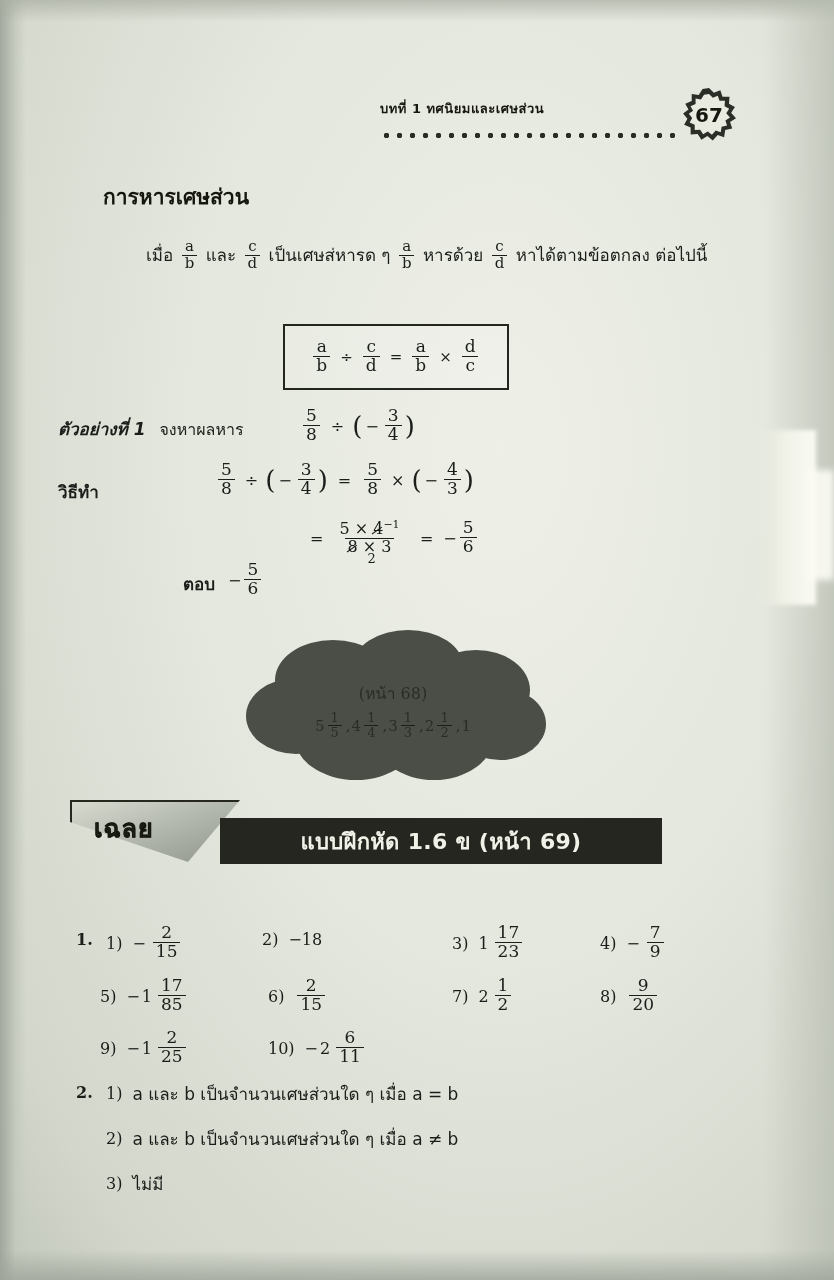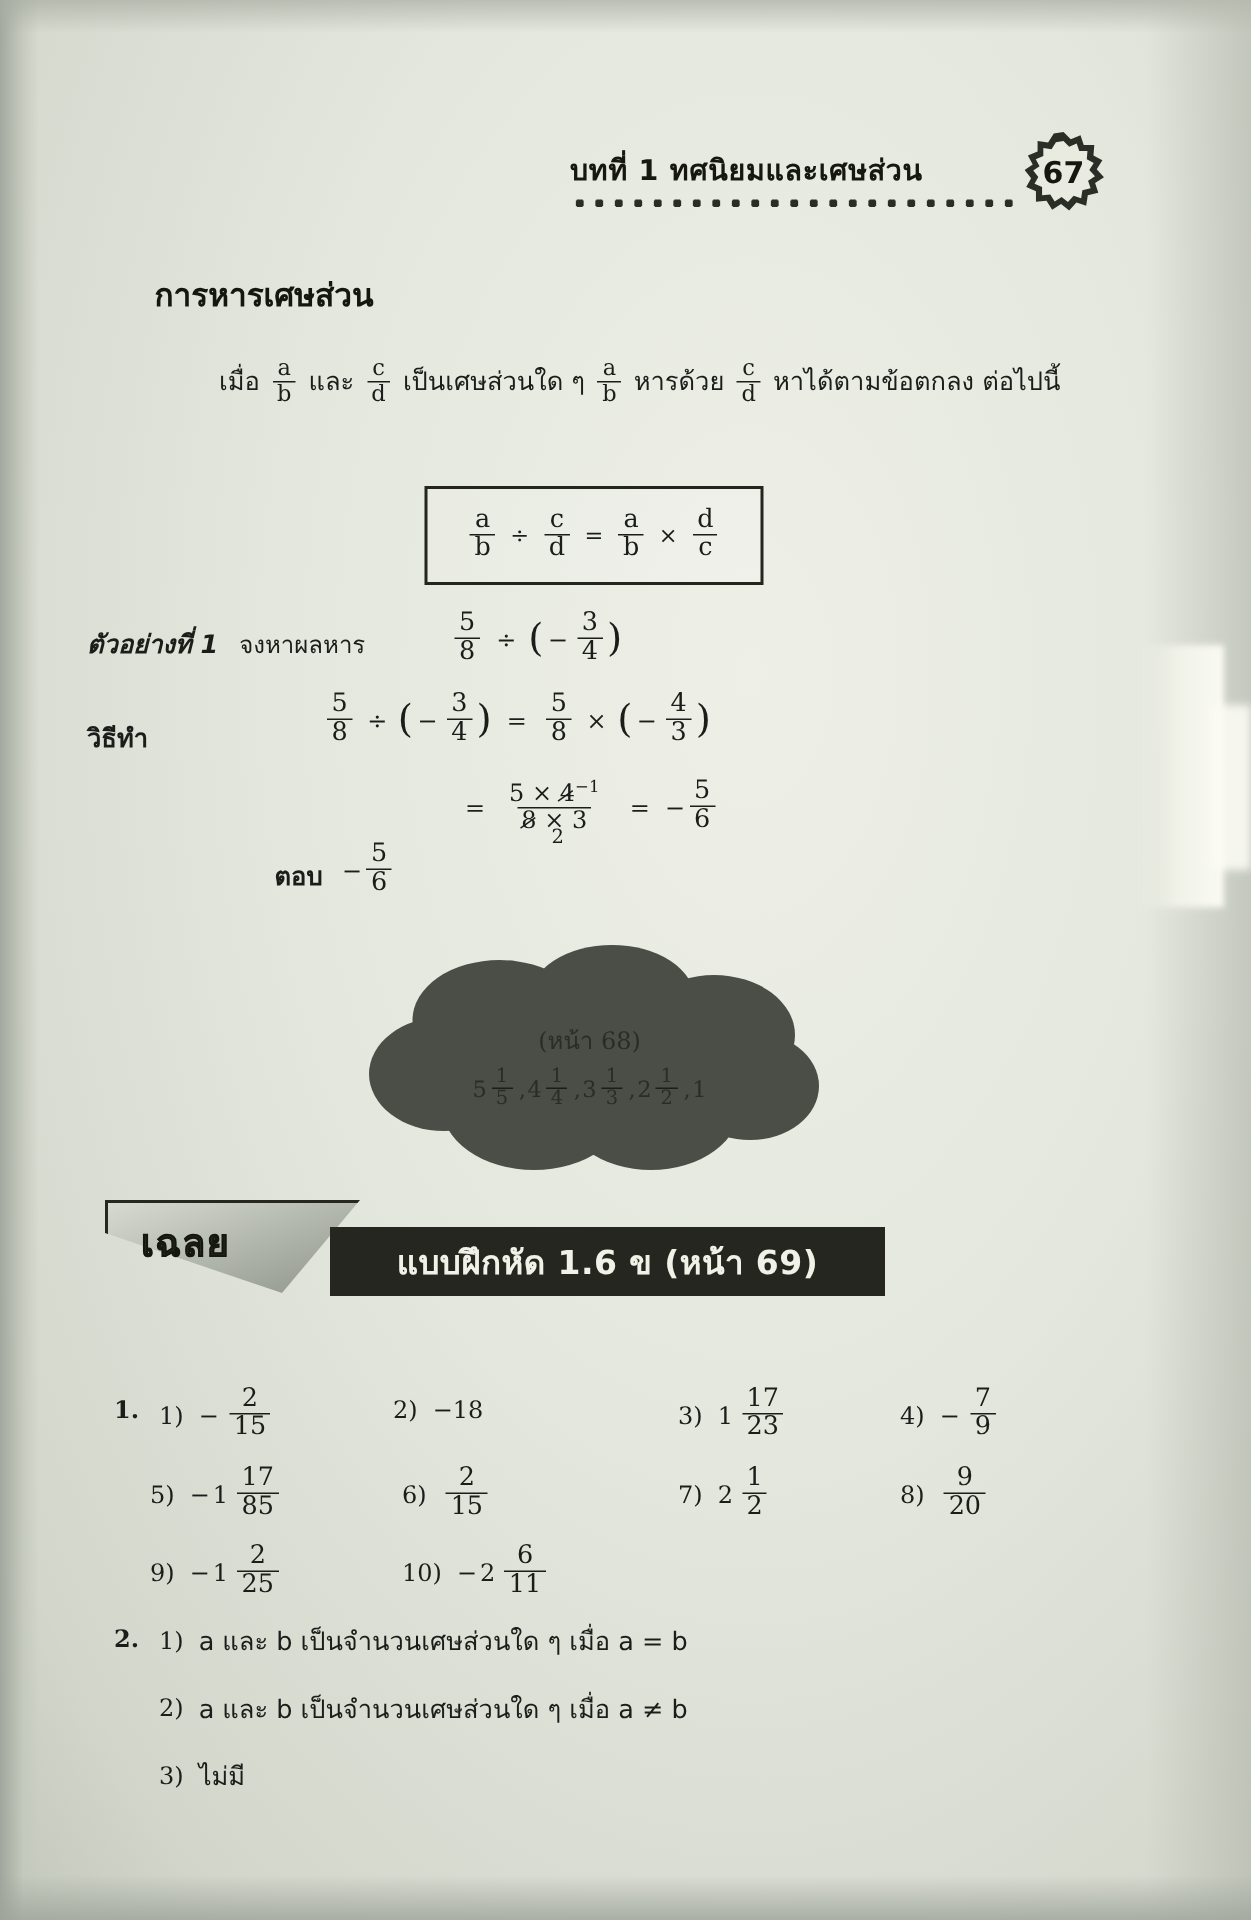--- a/index.html
+++ b/index.html
@@ -59,21 +59,21 @@
     position: absolute;
     left: 0; top: 0;
     width: 834px; height: 1280px;
     color: #1b1d1a;
   }
 
   
   .header {
     position: absolute;
     left: 380px; top: 98px;
-    font-size: 19px;
+    font-size: 13px;
     font-weight: bold;
     letter-spacing: .5px;
     color: #16180f;
   }
   .header-rule {
     position: absolute;
     left: 380px; top: 133px;
     width: 300px; height: 5px;
     background-image: radial-gradient(circle, #2a2d26 40%, rgba(0,0,0,0) 41%);
     background-size: 13px 5px;
@@ -260,21 +260,21 @@
     left: 24px; top: 8px;
     font-size: 25px;
     font-weight: bold;
     color: #2b2e25;
     letter-spacing: 1px;
     -webkit-text-stroke: 0.6px #15170f;
   }
   .banner-bar {
     position: absolute;
     left: 150px; top: 18px;
-    width: 370px; height: 46px;
+    width: 442px; height: 46px;
     background: #24261f;
     display: flex; align-items: center; justify-content: center;
   }
   .banner-bar-label {
     color: #f0f1e7;
     font-size: 22px;
     font-weight: bold;
     letter-spacing: .3px;
   }
 
@@ -327,21 +327,21 @@
       <span class="ind"></span><span>เมื่อ</span>
       <span class="frac">
         <span class="num">a</span>
         <span class="den">b</span>
       </span>
       <span>และ</span>
       <span class="frac">
         <span class="num">c</span>
         <span class="den">d</span>
       </span>
-      <span>เป็นเศษส่วนใด ๆ</span>
+      <span>เป็นเศษส่หารด ๆ</span>
       <span class="frac">
         <span class="num">a</span>
         <span class="den">b</span>
       </span>
       <span>หารด้วย</span>
       <span class="frac">
         <span class="num">c</span>
         <span class="den">d</span>
       </span>
       <span>หาได้ตามข้อตกลง</span>

